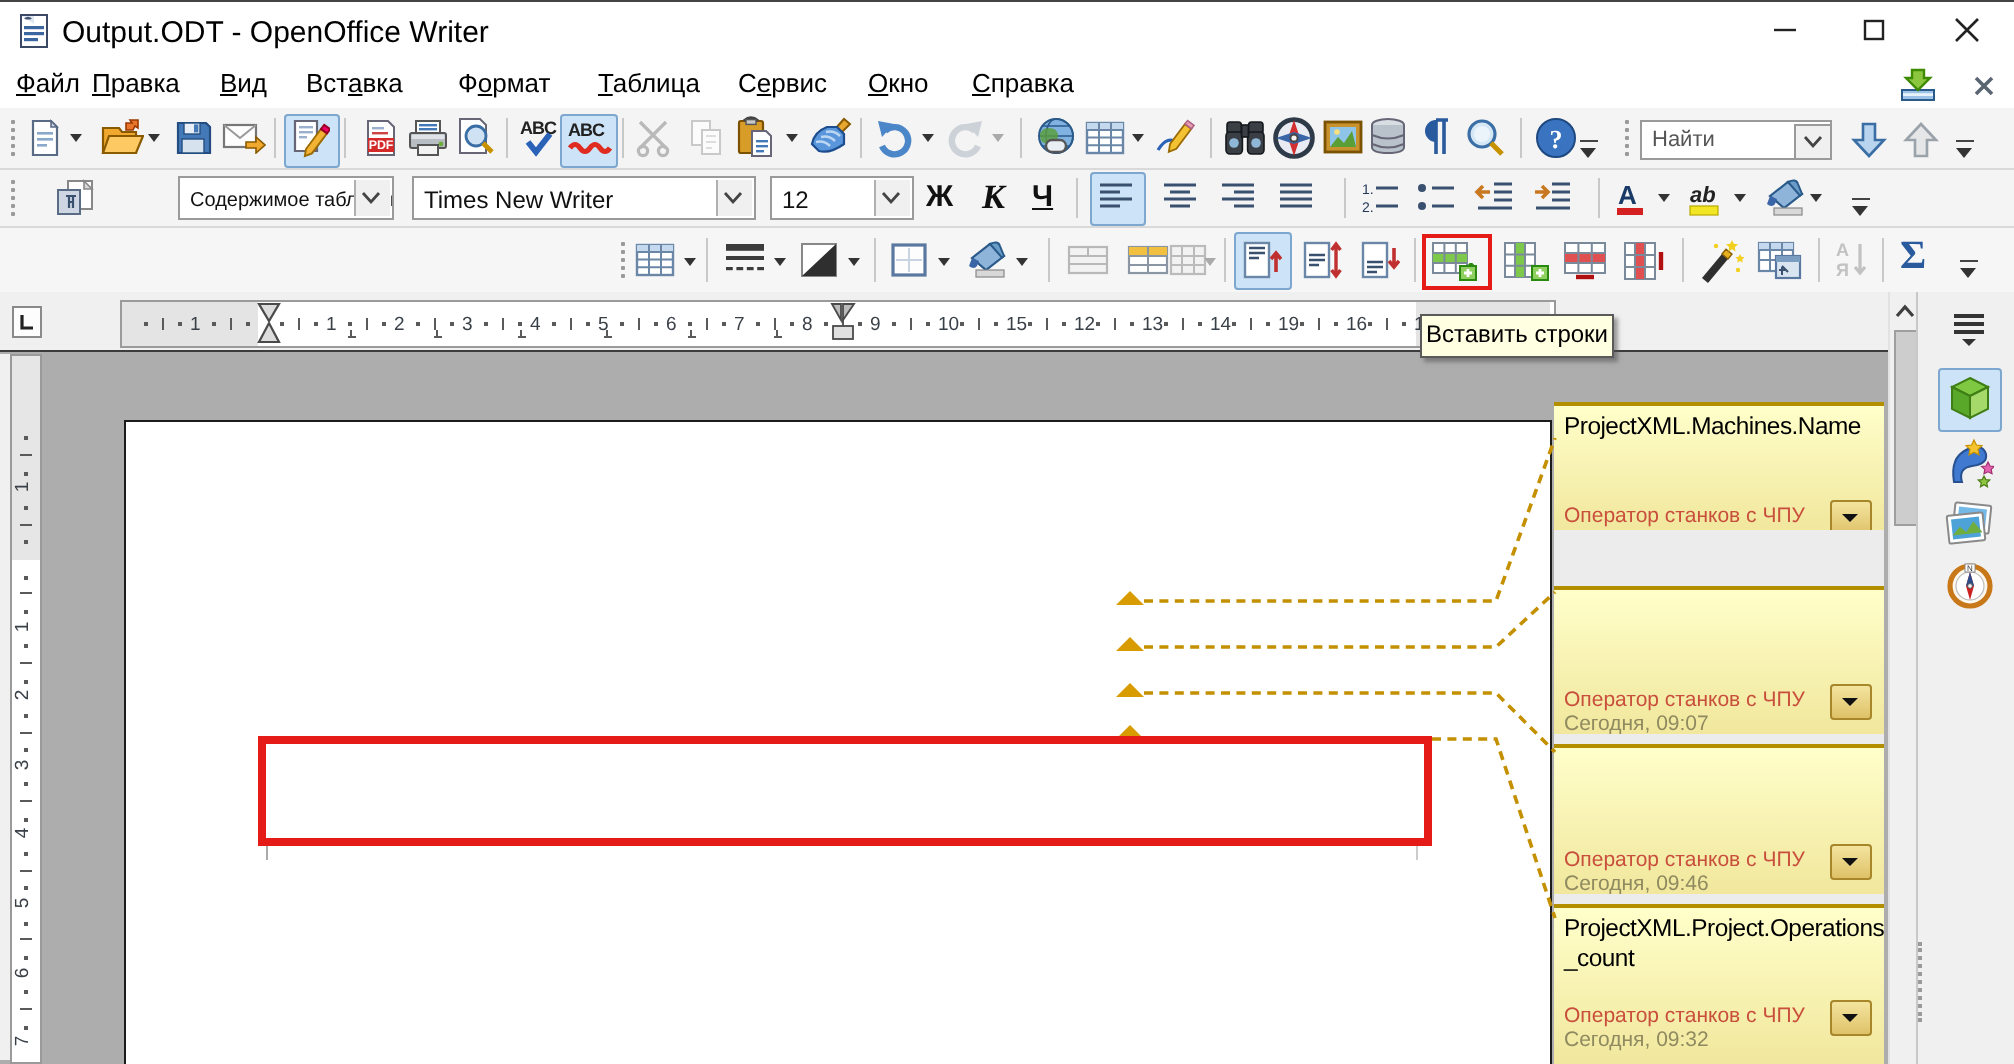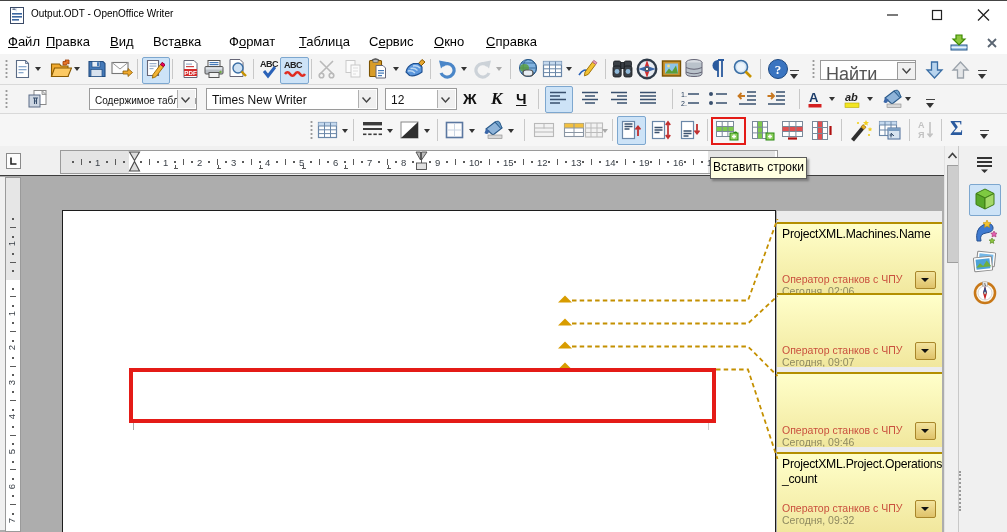--- a/index.html
+++ b/index.html
@@ -1,21 +1,21 @@
 <!DOCTYPE html>
 <html><head>
 <meta charset="utf-8">
 <style>
 html,body{margin:0;padding:0;}
 #app{position:relative;width:1007px;height:532px;overflow:hidden;background:#f0f0f0;
   font-family:"Liberation Sans",sans-serif;-webkit-font-smoothing:antialiased;}
 .abs{position:absolute;}
 
 #titlebar{left:0;top:0;width:1007px;height:30px;background:#ffffff;border-top:1px solid #444;}
-#title-text{left:31px;top:8px;font-size:10px;color:#000;}
+#title-text{left:31px;top:8px;font-size:15px;color:#000;}
 
 #menubar{left:0;top:30px;width:1007px;height:24px;background:#ffffff;font-size:13px;color:#000;}
 .mi{position:absolute;top:4px;}
 .tabletext{font-family:"Liberation Serif",serif;font-size:15px;color:#000;}
 
 #tb1{left:0;top:54px;width:1007px;height:30px;background:#f4f4f4;border-bottom:1px solid #d9d9d9;}
 #tb2{left:0;top:85px;width:1007px;height:28px;background:#f4f4f4;border-bottom:1px solid #d9d9d9;}
 #tb3{left:0;top:114px;width:1007px;height:32px;background:#f6f6f6;border-bottom:1px solid #cfcfcf;}
 .grip{width:5px;background-image:radial-gradient(circle,#9a9a9a 1px,transparent 1.2px);
   background-size:5px 4px;background-position:1px 1px;background-repeat:repeat-y;}
@@ -264,21 +264,21 @@
     </svg>
     <div class="sep abs" style="left:760px;top:5px;height:20px"></div>
     <svg class="ico" style="left:767px;top:4px" width="22" height="22" viewBox="0 0 22 22">
       <circle cx="11" cy="11" r="9.5" fill="#3a74c0" stroke="#1d4880" stroke-width="1"></circle>
       <text x="11" y="16" font-size="13" font-weight="bold" fill="#fff" text-anchor="middle" font-family="Liberation Serif">?</text>
     </svg>
     <div class="abs" style="left:790px;top:16px;width:9px;height:1.4px;background:#444"></div>
     <div class="dd" style="left:790px;top:20px;border-left-width:4.5px;border-right-width:4.5px;border-top-width:5px"></div>
     <div class="grip abs" style="left:810px;top:4px;height:22px"></div>
     <div class="abs" style="left:820px;top:6px;width:96px;height:20px;background:#fff;border:1px solid #9a9a9a;box-sizing:border-box">
-      <div class="abs" style="left:5px;top:2.5px;font-size:18px;color:#555">Найти</div>
+      <div class="abs" style="left:5px;top:2.5px;font-size:11px;color:#555">Найти</div>
       <div class="abs" style="left:76px;top:1px;width:17px;height:16px;background:#f0f0f0;border:1px solid #9a9a9a">
         <svg class="abs" style="left:3px;top:4px" width="11" height="8" viewBox="0 0 11 8">
             <path d="M1.5 1.5 L5.5 6 L9.5 1.5" fill="none" stroke="#444" stroke-width="1.4"></path>
           </svg>
       </div>
     </div>
     <svg class="ico" style="left:925px;top:6px" width="19" height="20" viewBox="0 0 19 20">
       <path d="M6.5 2 h6 v8 h4.5 L9.5 18 L2 10 h4.5 Z" fill="#b8d4ee" stroke="#3a6ea5" stroke-width="1.3"></path>
     </svg>
     <svg class="ico" style="left:951px;top:6px" width="19" height="20" viewBox="0 0 19 20">
@@ -686,21 +686,21 @@
     </g>
     <g fill="#d89c00">
       <path d="M558 302.5 L572 302.5 L565 295.5 Z"></path>
       <path d="M558 325.5 L572 325.5 L565 318.5 Z"></path>
       <path d="M558 348.5 L572 348.5 L565 341.5 Z"></path>
       <path d="M558 369.5 L572 369.5 L565 362.5 Z"></path>
     </g>
   </svg>
 
   <div class="abs" style="left:777px;top:211px;width:165px;height:321px;background:#ececec"></div>
-  <div class="note" style="top:222px;height:74px">
+  <div class="note" style="top:201px;height:64px">
     <div class="ntitle">ProjectXML.Machines.Name</div>
     <div class="nauthor" style="top:49px">Оператор станков с ЧПУ</div>
     <div class="ndate" style="top:61px">Сегодня, 02:06</div>
     <div class="nbtn" style="top:47px"></div>
   </div>
   <div class="note" style="top:293px;height:74px">
     <div class="nauthor" style="top:49px">Оператор станков с ЧПУ</div>
     <div class="ndate" style="top:61px">Сегодня, 09:07</div>
     <div class="nbtn" style="top:47px"></div>
   </div>

